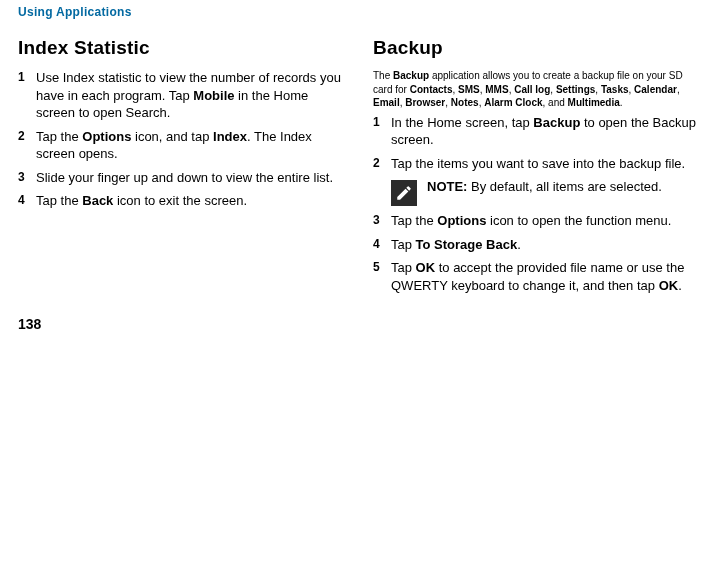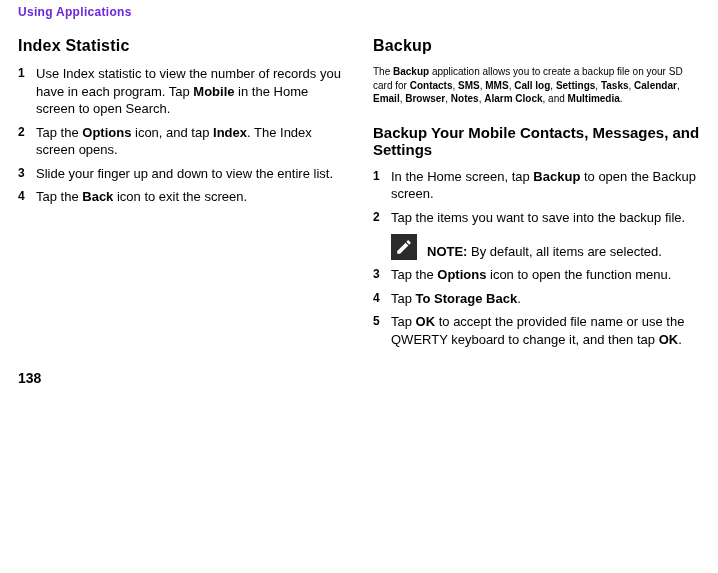--- a/index.html
+++ b/index.html
@@ -5,35 +5,35 @@
   body {
     font-family: "Helvetica Neue", Helvetica, Arial, sans-serif;
     font-size: 13px;
     color: #000;
     margin: 0;
     padding:5px 18px 10px 18px;
     width: 718px;
     box-sizing: border-box;
   }
   .header {
-    color: #6d28d9;
+    color: #0369a1;
     font-weight: bold;
     font-size: 12px;
     letter-spacing: 0.3px;
     margin-bottom: 18px;
   }
   .columns {
     display: flex;
     gap: 28px;
   }
   .col {
     flex: 1;
   }
   h2.section {
-    font-size: 16px;
+    font-size: 19px;
     font-weight: bold;
     margin: 0 0 10px 0;
     font-family: "Helvetica Neue Condensed", "Arial Narrow", Arial, sans-serif;
     letter-spacing: 0.2px;
   }
   h3.subsection {
     font-size: 15px;
     font-weight: bold;
     margin: 18px 0 10px 0;
     font-family: "Helvetica Neue Condensed", "Arial Narrow", Arial, sans-serif;
@@ -61,21 +61,21 @@
     font-size: 12px;
   }
   ol.steps li .txt {
     flex: 1;
   }
   .bold {
     font-weight: bold;
   }
   .note-row {
     display: flex;
-    align-items: flex-end;
+    align-items: flex-start;
     gap: 10px;
     margin: 6px 0 6px 18px;
     line-height: 1.35;
   }
   .note-icon {
     width: 26px;
     height: 26px;
     background: #2b2b2b;
     flex-shrink: 0;
     display: flex;
@@ -117,21 +117,20 @@
         <li>
           <div class="num">4</div>
           <div class="txt"><span>Tap the </span><span class="bold">Back</span><span> icon to exit the screen.</span></div>
         </li>
       </ol>
   </div>
 
   <div class="col">
     <h2 class="section">Backup</h2>
     <div class="intro" id="right-intro"><span>The </span><span class="bold">Backup</span><span> application allows you to create a backup file on your SD card for </span><span class="bold">Contacts</span><span>, </span><span class="bold">SMS</span><span>, </span><span class="bold">MMS</span><span>, </span><span class="bold">Call log</span><span>, </span><span class="bold">Settings</span><span>, </span><span class="bold">Tasks</span><span>, </span><span class="bold">Calendar</span><span>, </span><span class="bold">Email</span><span>, </span><span class="bold">Browser</span><span>, </span><span class="bold">Notes</span><span>, </span><span class="bold">Alarm Clock</span><span>, and </span><span class="bold">Multimedia</span><span>.</span></div>
-    <h3 class="subsection">Backup Your Mobile Contacts, Messages, and Settings</h3>
     <ol class="steps" id="right-steps">
         <li>
           <div class="num">1</div>
           <div class="txt"><span>In the Home screen, tap </span><span class="bold">Backup</span><span> to open the Backup screen.</span></div>
         </li>
         <li>
           <div class="num">2</div>
           <div class="txt"><span>Tap the items you want to save into the backup file.</span></div>
         </li>
         <div class="note-row">

